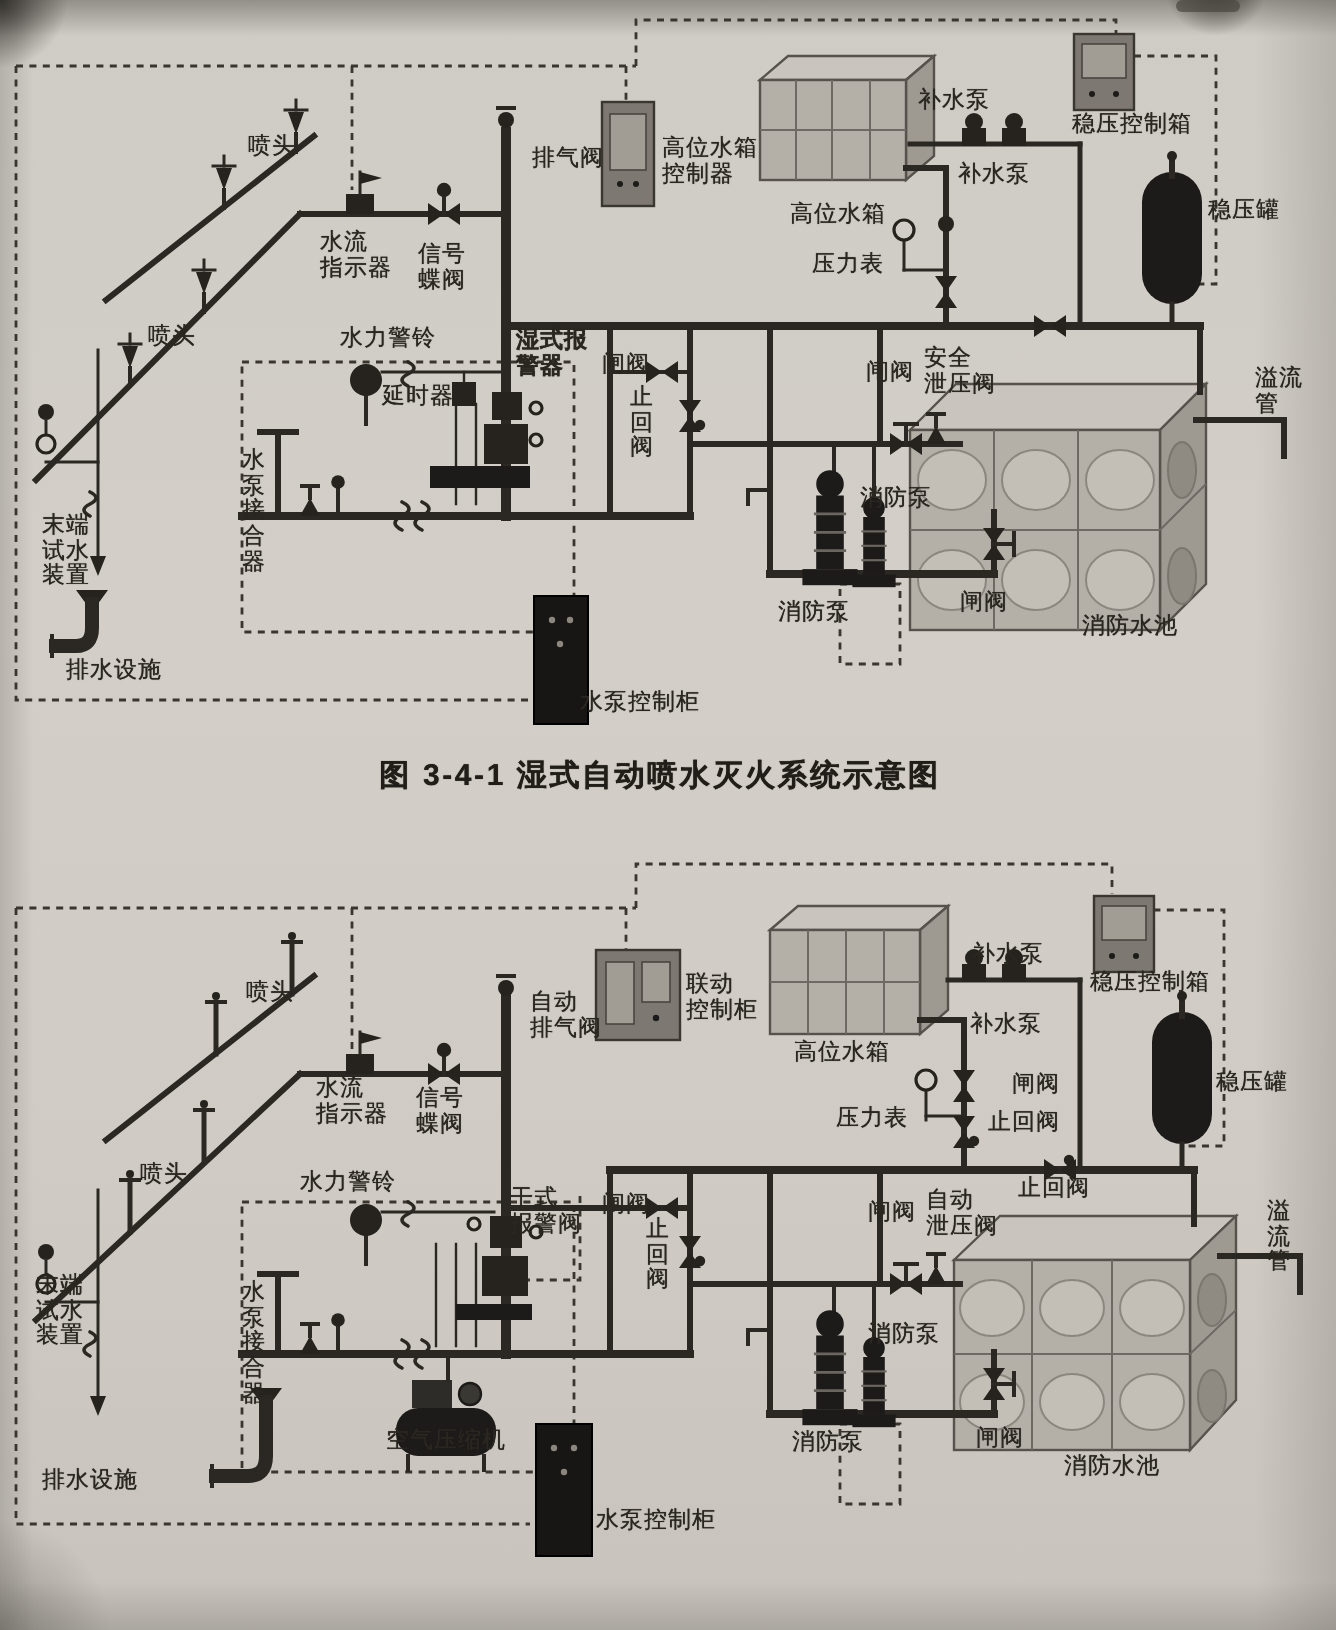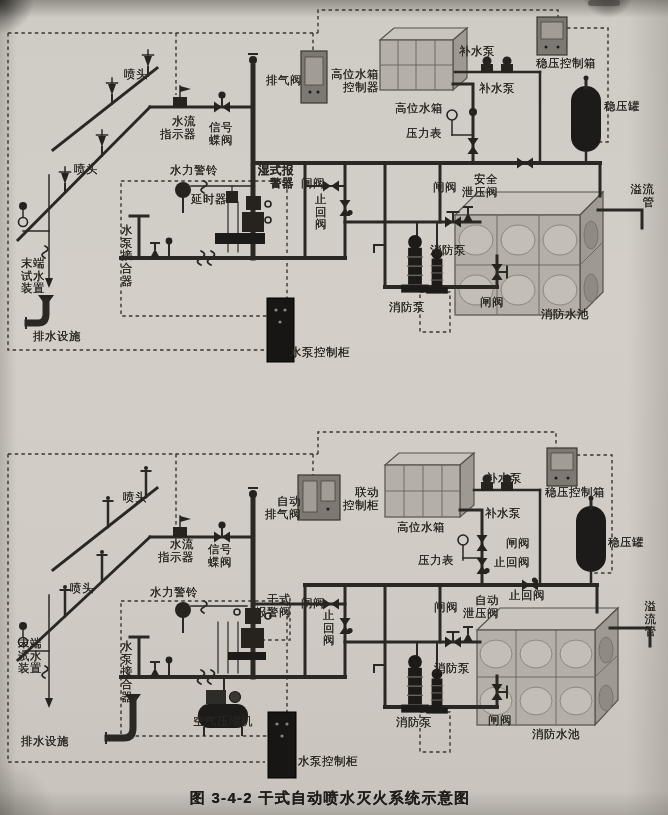--- a/index.html
+++ b/index.html
@@ -12,21 +12,21 @@
       radial-gradient(circle 55px at 0% 100%, rgba(70,66,60,.38) 0%, rgba(70,66,60,0) 100%),
       linear-gradient(180deg, rgba(74,71,65,.45) 0%, rgba(74,71,65,0) 2.2%),
       linear-gradient(0deg, rgba(104,100,94,.30) 0%, rgba(104,100,94,0) 3%),
       linear-gradient(90deg, rgba(110,106,100,.28) 0%, rgba(110,106,100,0) 2.5%),
       linear-gradient(270deg, rgba(125,121,114,.30) 0%, rgba(125,121,114,0) 6%),
       linear-gradient(180deg,#cfccc5 0%, #d3cfc8 38%, #d0ccc5 70%, #c8c4bd 100%);
   }
   .lbl{
     position:absolute;transform:translate(-50%,-50%);
     font-size:11.5px;line-height:1.1;color:#2a2620;
-    text-align:right;white-space:pre-line;letter-spacing:.5px;
+    text-align:left;white-space:pre-line;letter-spacing:.5px;
     text-shadow:0 0 .4px #2a2620;pointer-events:none;
   }
   .caption{
     position:absolute;transform:translate(-50%,-50%);
     font-size:15px;font-weight:bold;letter-spacing:1.3px;
     color:#211d18;white-space:nowrap;text-shadow:0 0 .4px #211d18;
   }
   svg.diagram{position:absolute;left:0;top:0;}
   .pp{stroke:#2b2824;fill:none;stroke-linecap:square}
   .w5{stroke-width:5}.w4{stroke-width:4}.w3{stroke-width:3}
@@ -492,14 +492,14 @@
 合
 器</div>
       <div class="lbl" style="left: 30px; top: 656px;">末端
 试水
 装置</div>
       <div class="lbl" style="left: 45px; top: 741px;">排水设施</div>
       <div class="lbl" style="left: 223px; top: 721px;">空气压缩机</div>
       <div class="lbl" style="left: 328px; top: 761px;">水泵控制柜</div>
     </div>
 
-  <div class="caption" style="left:330px;top:798px">图 3-4-2  干式自动喷水灭火系统示意图</div>
+  <div class="caption" style="left:330px;top:388px">图 3-4-1  湿式自动喷水灭火系统示意图</div>
 </div>
 
 </body></html>

